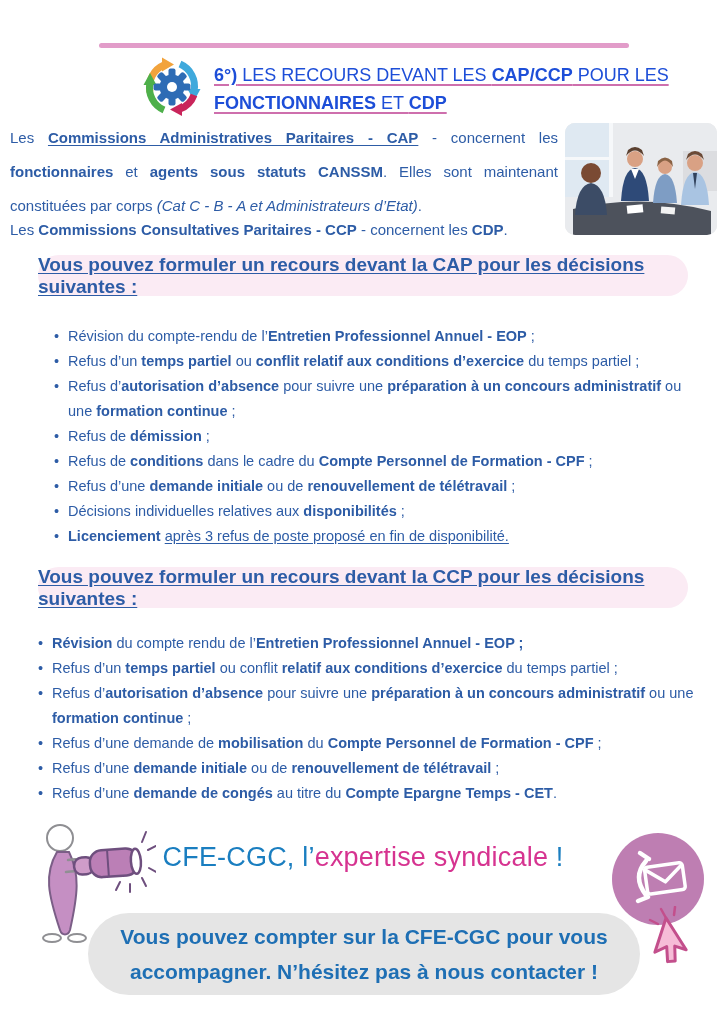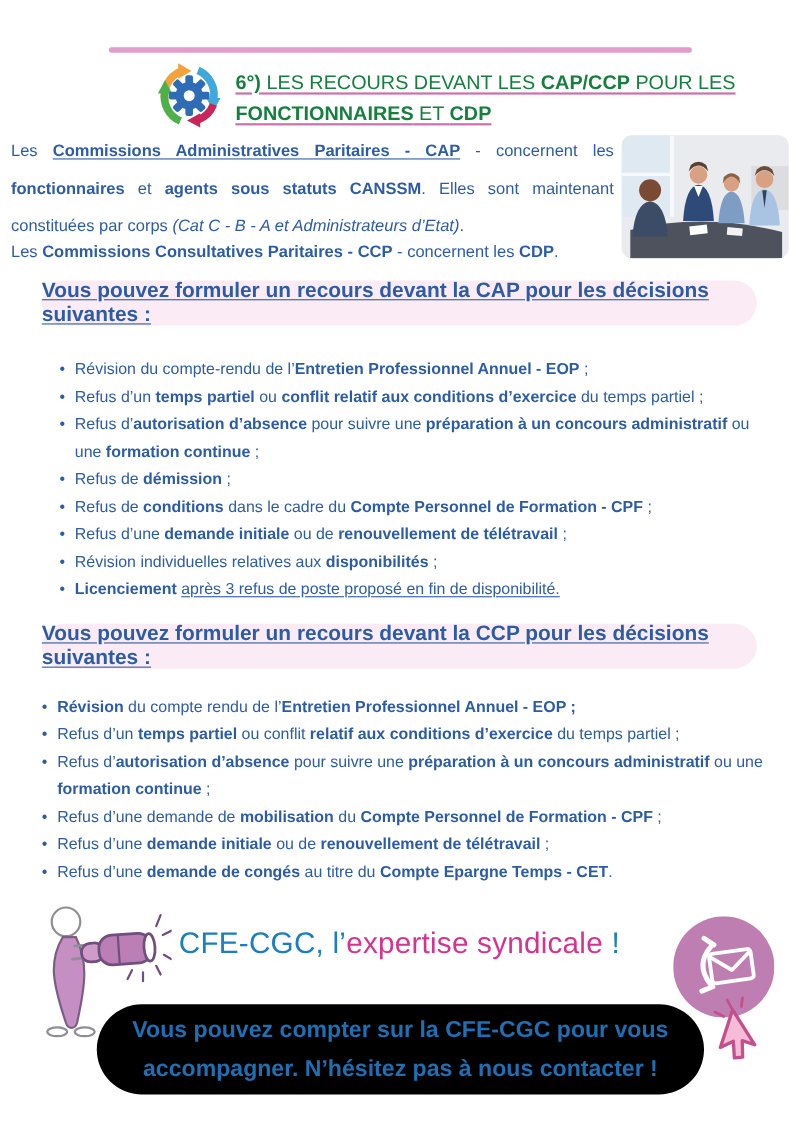--- a/index.html
+++ b/index.html
@@ -11,21 +11,21 @@
     position:absolute;top:13px;left:0;right:0;text-align:center;
     color:#DB90C2;font-size:16px;letter-spacing:3px;font-weight:500;
   }
   .title-rule{
     position:absolute;top:43px;left:99px;width:530px;height:5px;
     background:#E29CC9;border-radius:3px;
   }
   .gear-icon{position:absolute;left:139px;top:55px;}
   .section-heading{
     position:absolute;left:214px;top:61px;width:460px;
-    color:#15803d;font-size:18px;line-height:28px;font-weight:500;
+    color:#1d4ed8;font-size:18px;line-height:28px;font-weight:500;
     text-decoration:underline;text-decoration-color:#CE6FAD;
     text-underline-offset:3px;text-decoration-thickness:1.5px;
   }
   .section-heading .b{font-weight:800;}
   .intro{
     position:absolute;left:10px;color:#2D5CA6;font-size:15px;line-height:34px;
     margin:0;text-align:justify;
   }
   .p1{top:121px;width:548px;}
   .p2{top:213px;width:620px;text-align:left;}
@@ -58,21 +58,21 @@
   .c-magenta{color:#D63390;}
   .telescope{position:absolute;left:24px;top:808px;}
   .slogan{
     position:absolute;left:148px;top:842px;width:430px;text-align:center;
     font-size:27px;font-weight:normal;letter-spacing:0.2px;
   }
   .contact-circle{position:absolute;left:612px;top:833px;}
   .cursor{position:absolute;left:648px;top:906px;}
   .contact-box{
     position:absolute;left:88px;top:913px;width:552px;height:82px;
-    background:#000000;border-radius:41px;display:flex;flex-direction:column;
+    background:#e5e5e5;border-radius:41px;display:flex;flex-direction:column;
     align-items:center;justify-content:center;
     color:#1E6FB4;font-weight:bold;font-size:21px;line-height:35px;text-align:center;
   }
 </style>
 </head>
 <body>
 
 <div class="page">
 
   <div class="title-rule"></div>
@@ -138,21 +138,21 @@
     <span class="banner-text">Vous pouvez formuler un recours devant la CAP pour les décisions suivantes :</span>
   </div>
 
   <ul class="list list1">
       <li><span>Révision du compte-rendu de l’</span><span class="b">Entretien Professionnel Annuel - EOP</span><span> ;</span></li>
       <li><span>Refus d’un </span><span class="b">temps partiel</span><span> ou </span><span class="b">conflit relatif aux conditions d’exercice</span><span> du temps partiel ;</span></li>
       <li><span>Refus d’</span><span class="b">autorisation d’absence</span><span> pour suivre une </span><span class="b">préparation à un concours administratif</span><span> ou une </span><span class="b">formation continue</span><span> ;</span></li>
       <li><span>Refus de </span><span class="b">démission</span><span> ;</span></li>
       <li><span>Refus de </span><span class="b">conditions</span><span> dans le cadre du </span><span class="b">Compte Personnel de Formation - CPF</span><span> ;</span></li>
       <li><span>Refus d’une </span><span class="b">demande initiale</span><span> ou de </span><span class="b">renouvellement de télétravail</span><span> ;</span></li>
-      <li><span>Révision individuelles relatives aux </span><span class="b">disponibilités</span><span> ;</span></li>
+      <li><span>Décisions individuelles relatives aux </span><span class="b">disponibilités</span><span> ;</span></li>
       <li><span class="b">Licenciement</span><span> </span><span class="u">après 3 refus de poste proposé en fin de disponibilité.</span></li>
     </ul>
 
   <div class="banner banner2">
     <span class="banner-text">Vous pouvez formuler un recours devant la CCP pour les décisions suivantes :</span>
   </div>
 
   <ul class="list list2">
       <li><span class="b">Révision</span><span> du compte rendu de l’</span><span class="b">Entretien Professionnel Annuel - EOP ;</span></li>
       <li><span>Refus d’un </span><span class="b">temps partiel</span><span> ou conflit </span><span class="b">relatif aux conditions d’exercice</span><span> du temps partiel ;</span></li>

